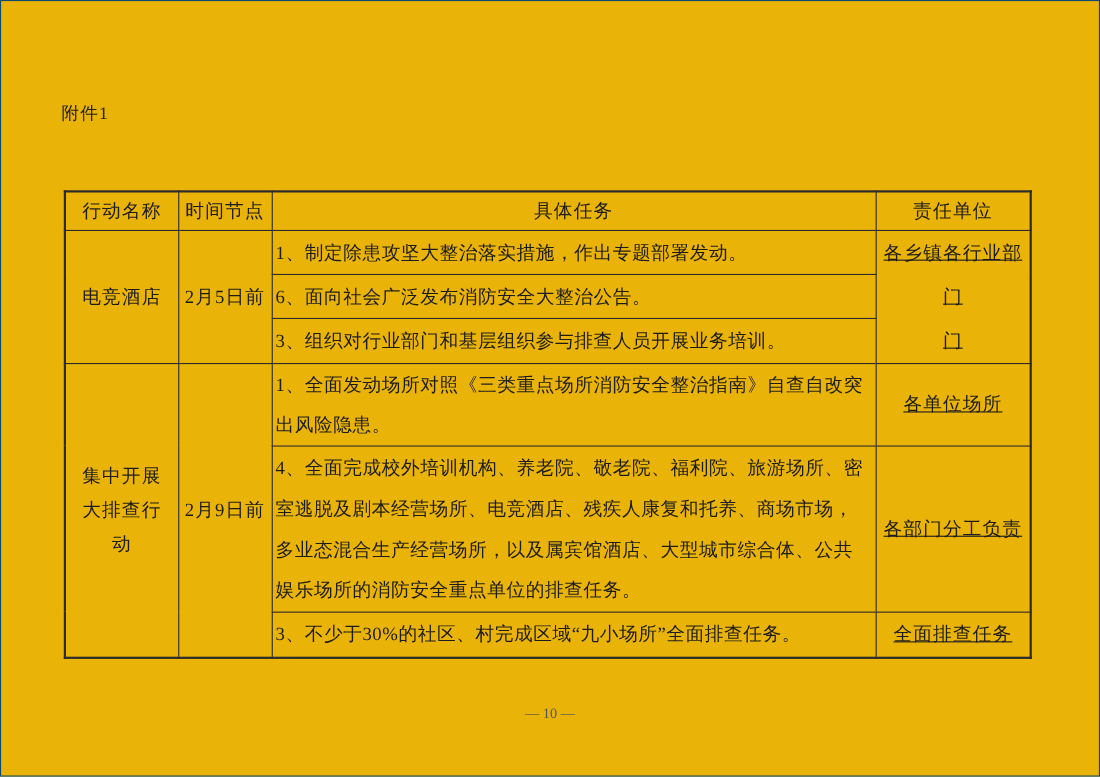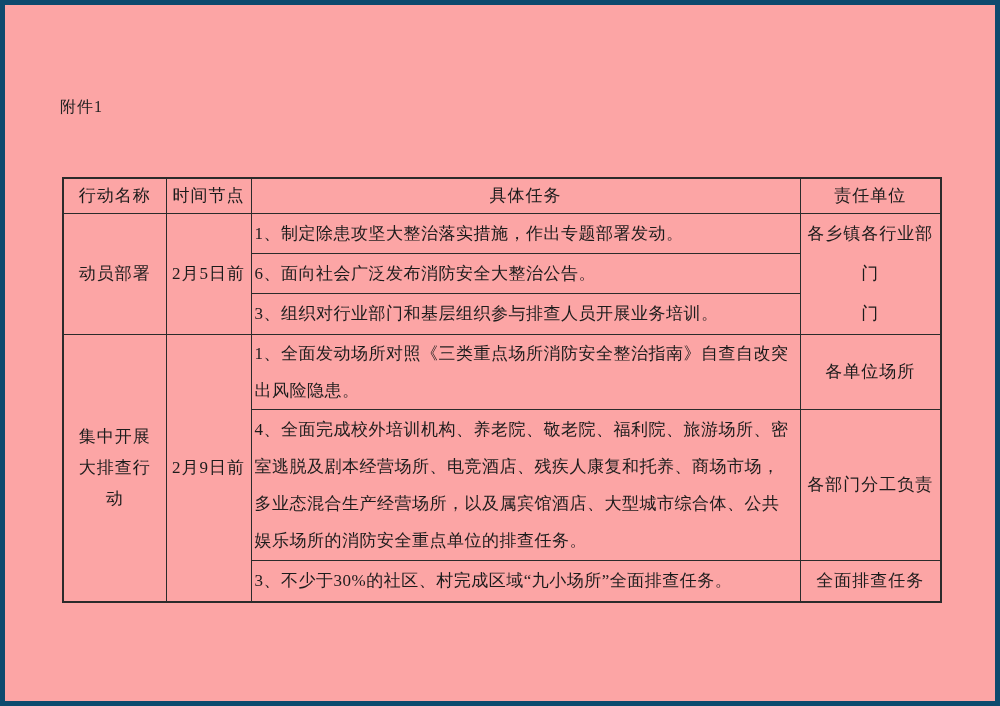--- a/index.html
+++ b/index.html
@@ -6,22 +6,22 @@
   html, body { background: #ffffff; }
   body {
     width: 1000px; height: 706px;
     position: relative;
     font-family: "Liberation Serif", "DejaVu Serif", serif;
     color: #1c1c1c;
     overflow: hidden;
   }
   .page {
     position: absolute; inset: 0;
-    background: #fca5a5;
-    border: 5px solid #0c4a6e;
+    background: #eab308;
+    border: 1px solid #0c4a6e;
   }
   .attachment {
     position: absolute;
     left: 55px; top: 92px;
     font-size: 16px;
     letter-spacing: 1px;
     color: #222;
   }
   .doc-title {
     position: absolute;
@@ -59,21 +59,21 @@
   tr.r-37 { height: 37px; padding-left: 45px; }
 
   th.head-cell { text-align: center; letter-spacing: 1px; }
 
   td.action-cell, td.time-cell, td.resp-cell {
     text-align: center;
     line-height: 31px;
     white-space: pre-line;
     letter-spacing: 1px;
   }
-  td.resp-cell { line-height: 40px; padding: 0 4px; }
+  td.resp-cell { line-height: 40px; padding: 0 4px; text-decoration: underline; }
   td.task-cell {
     text-align: left;
     padding: 0 4px 0 3px;
     line-height: 37px;
     letter-spacing: 0.5px;
     margin-top: 41px;
   }
   .page-number {
     position: absolute;
     left: 0; right: 0; top: 640px;
@@ -102,21 +102,21 @@
       <tr class="header-row">
         <th class="head-cell">行动名称</th>
         <th class="head-cell">时间节点</th>
         <th class="head-cell">具体任务</th>
         <th class="head-cell">责任单位</th>
       </tr>
     </thead>
     <tbody>
 
       <tr class="r-36">
-        <td class="action-cell" rowspan="3">动员部署</td>
+        <td class="action-cell" rowspan="3">电竞酒店</td>
         <td class="time-cell" rowspan="3">2月5日前</td>
         <td class="task-cell">1、制定除患攻坚大整治落实措施，作出专题部署发动。</td>
         <td class="resp-cell" rowspan="3">各乡镇各行业部门
 门</td>
       </tr>
       <tr class="r-36">
         <td class="task-cell">6、面向社会广泛发布消防安全大整治公告。</td>
       </tr>
       <tr class="r-36">
         <td class="task-cell">3、组织对行业部门和基层组织参与排查人员开展业务培训。</td>
@@ -134,14 +134,15 @@
         <td class="task-cell">4、全面完成校外培训机构、养老院、敬老院、福利院、旅游场所、密室逃脱及剧本经营场所、电竞酒店、残疾人康复和托养、商场市场，多业态混合生产经营场所，以及属宾馆酒店、大型城市综合体、公共娱乐场所的消防安全重点单位的排查任务。</td>
         <td class="resp-cell">各部门分工负责</td>
       </tr>
       <tr class="r-37">
         <td class="task-cell">3、不少于30%的社区、村完成区域“九小场所”全面排查任务。</td>
         <td class="resp-cell">全面排查任务</td>
       </tr>
     </tbody>
   </table>
 
+  <div class="page-number">— 10 —</div>
 
 </div>
 
 </body></html>

